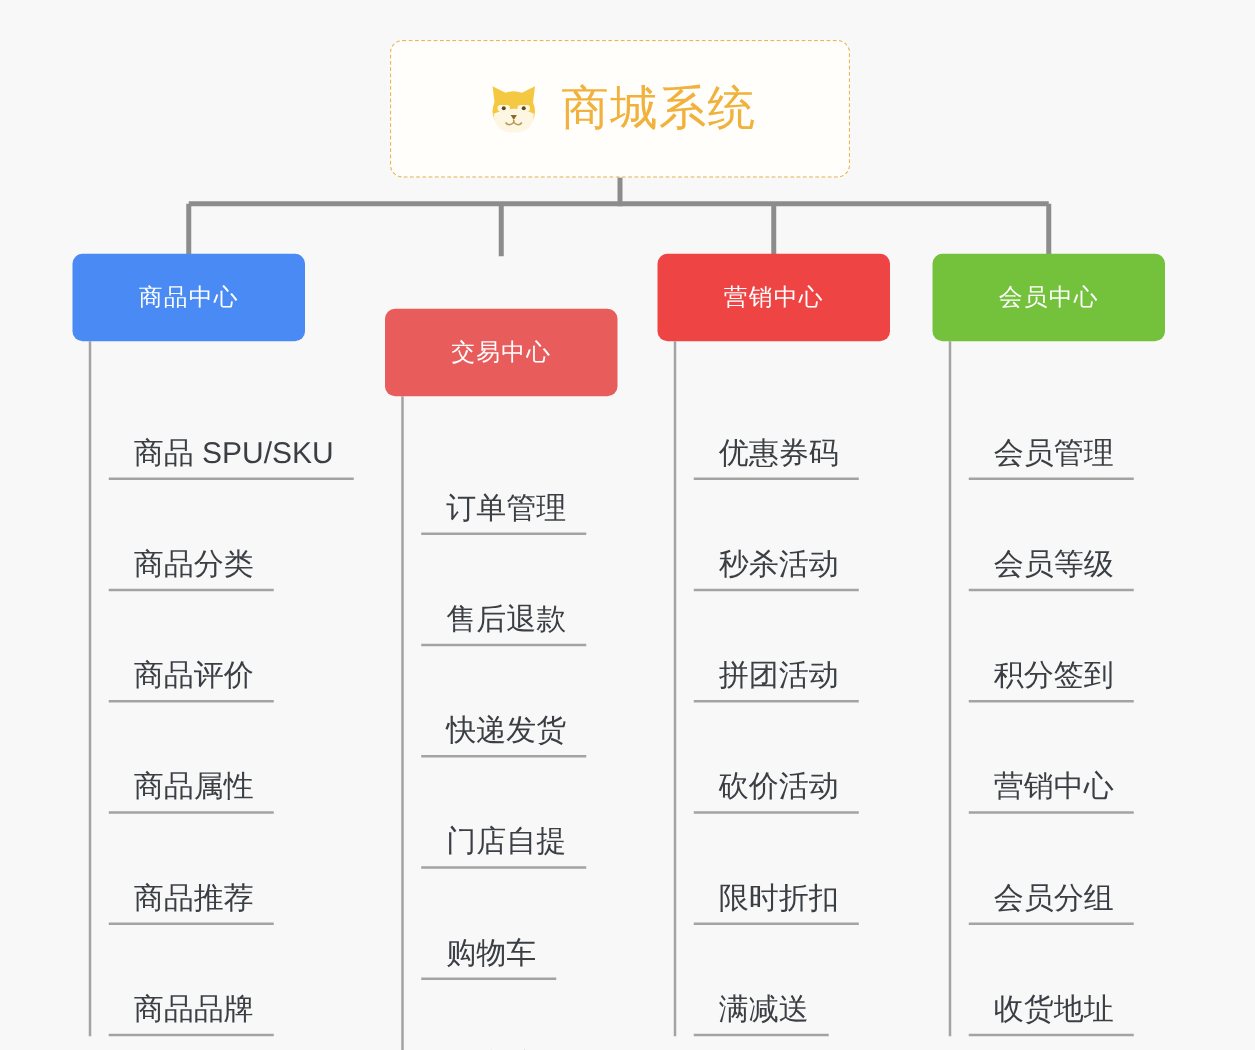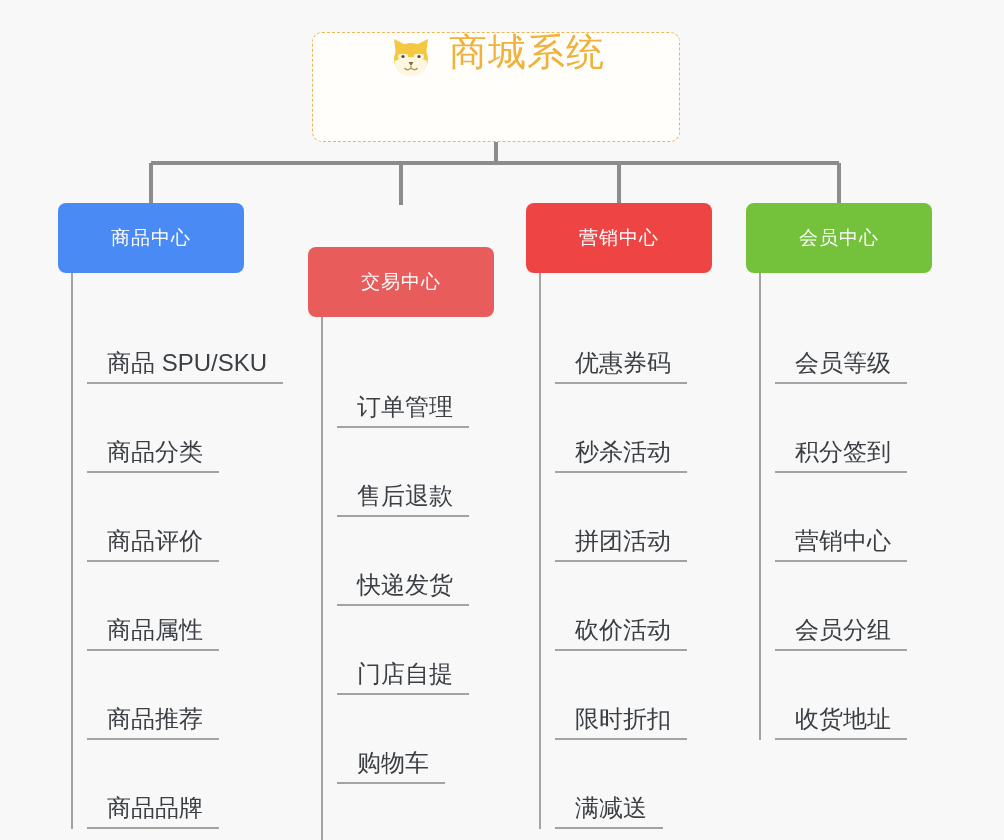--- a/index.html
+++ b/index.html
@@ -25,20 +25,21 @@
     position: absolute;
     left: 312px;
     top: 32px;
     width: 368px;
     height: 110px;
     box-sizing: border-box;
     background: #fffefb;
     border: 1px dashed #e9b659;
     border-radius: 10px;
     display: flex;
+    align-items: center;
     justify-content: center;
     gap: 14px;
   }
   .root-icon {
     width: 48px;
     height: 48px;
     flex: 0 0 48px;
     position: relative;
   }
   .root-title {
@@ -232,20 +233,23 @@
         </div>
     </div>
   </div>
 
   <div class="branch b3">
     <div class="branch-header" style="background: rgb(116, 193, 60);">
       <span>会员中心</span>
     </div>
     <div class="leaf-list" style="border-left-color: rgb(163, 163, 163);">
       <div class="leaf-item">
+          <span class="leaf-label" style="border-bottom-color: rgb(163, 163, 163);">会员管理</span>
+        </div>
+      <div class="leaf-item">
           <span class="leaf-label" style="border-bottom-color: rgb(163, 163, 163);">会员等级</span>
         </div>
       <div class="leaf-item">
           <span class="leaf-label" style="border-bottom-color: rgb(163, 163, 163);">积分签到</span>
         </div>
       <div class="leaf-item">
           <span class="leaf-label" style="border-bottom-color: rgb(163, 163, 163);">营销中心</span>
         </div>
       <div class="leaf-item">
           <span class="leaf-label" style="border-bottom-color: rgb(163, 163, 163);">会员分组</span>

